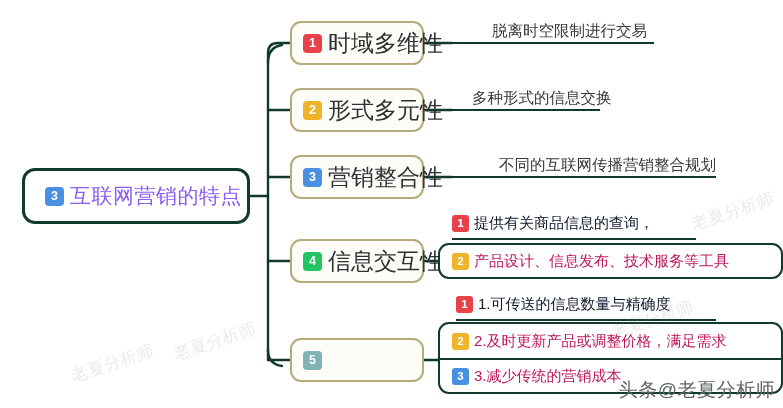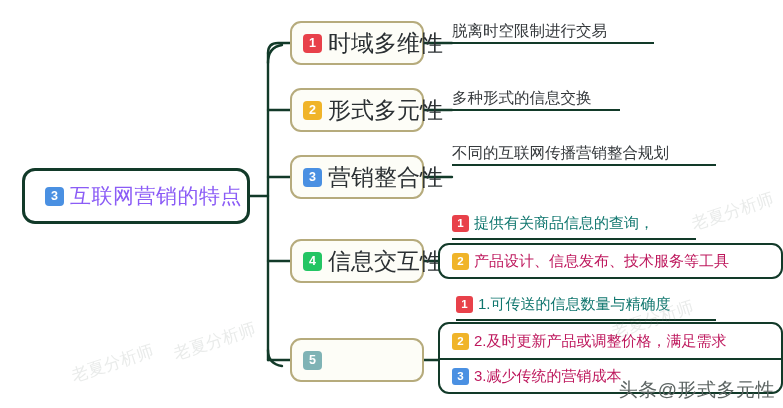--- a/index.html
+++ b/index.html
@@ -99,35 +99,36 @@
     padding-bottom: 3px;
     box-sizing: border-box;
     border-bottom: 2px solid #123a29;
     height: 30px;
   }
   .leaf-plain .leaf-text {
     font-size: 15.5px;
     color: #35393c;
     white-space: nowrap;
     line-height: 17px;
+    margin-left: 40px;
   }
 
   
   .leaf-badged {
     position: absolute;
     display: flex;
     align-items: center;
     box-sizing: border-box;
     border-bottom: 2px solid #123a29;
     height: 29px;
     padding-bottom: 2px;
   }
   .leaf-badged .leaf-text {
     font-size: 15px;
-    color: #0f766e;
+    color: #0f172a;
     white-space: nowrap;
   }
 
   
   .sub-box {
     position: absolute;
     box-sizing: border-box;
     border: 2px solid #123a29;
     border-radius: 11px;
     background: #ffffff;
@@ -212,29 +213,29 @@
     <span class="l1-label">时域多维性</span>
   </div>
   <div class="leaf-plain" style="left:452px; top:14px; width:202px;">
     <span class="leaf-text">脱离时空限制进行交易</span>
   </div>
 
   <div class="l1-node" style="left:290px; top:88px;">
     <span class="badge" style="background:#f0b429">2</span>
     <span class="l1-label">形式多元性</span>
   </div>
-  <div class="leaf-plain" style="left:452px; top:81px; width:168px;">
+  <div class="leaf-plain" style="left:432px; top:81px; width:168px;">
     <span class="leaf-text">多种形式的信息交换</span>
   </div>
 
   <div class="l1-node" style="left:290px; top:155px;">
     <span class="badge" style="background:#4a90e2">3</span>
     <span class="l1-label">营销整合性</span>
   </div>
-  <div class="leaf-plain" style="left:452px; top:136px; width:264px;">
+  <div class="leaf-plain" style="left:452px; top:148px; width:264px;justify-content:flex-end;">
     <span class="leaf-text">不同的互联网传播营销整合规划</span>
   </div>
 
   <div class="l1-node" style="left:290px; top:239px;">
     <span class="badge" style="background:#23c563">4</span>
     <span class="l1-label">信息交互性</span>
   </div>
   <div class="leaf-badged" style="left:452px; top:211px; width:244px;">
     <span class="badge small" style="background:#e8414a">1</span>
     <span class="leaf-text">提供有关商品信息的查询，</span>
@@ -261,15 +262,15 @@
     <div class="sub-row">
       <span class="badge small" style="background:#4a90e2">3</span>
       <span class="leaf-text">3.减少传统的营销成本</span>
     </div>
   </div>
 
   <div class="wm" style="left:70px; top:352px; transform:rotate(-18deg);">老夏分析师</div>
   <div class="wm" style="left:172px; top:330px; transform:rotate(-18deg);">老夏分析师</div>
   <div class="wm" style="left:610px; top:308px; transform:rotate(-18deg);">老夏分析师</div>
   <div class="wm" style="left:690px; top:200px; transform:rotate(-18deg);">老夏分析师</div>
-  <div class="wm-main">头条@形式多元性</div>
+  <div class="wm-main">头条@老夏分析师</div>
 
 </div>
 
 </body></html>

